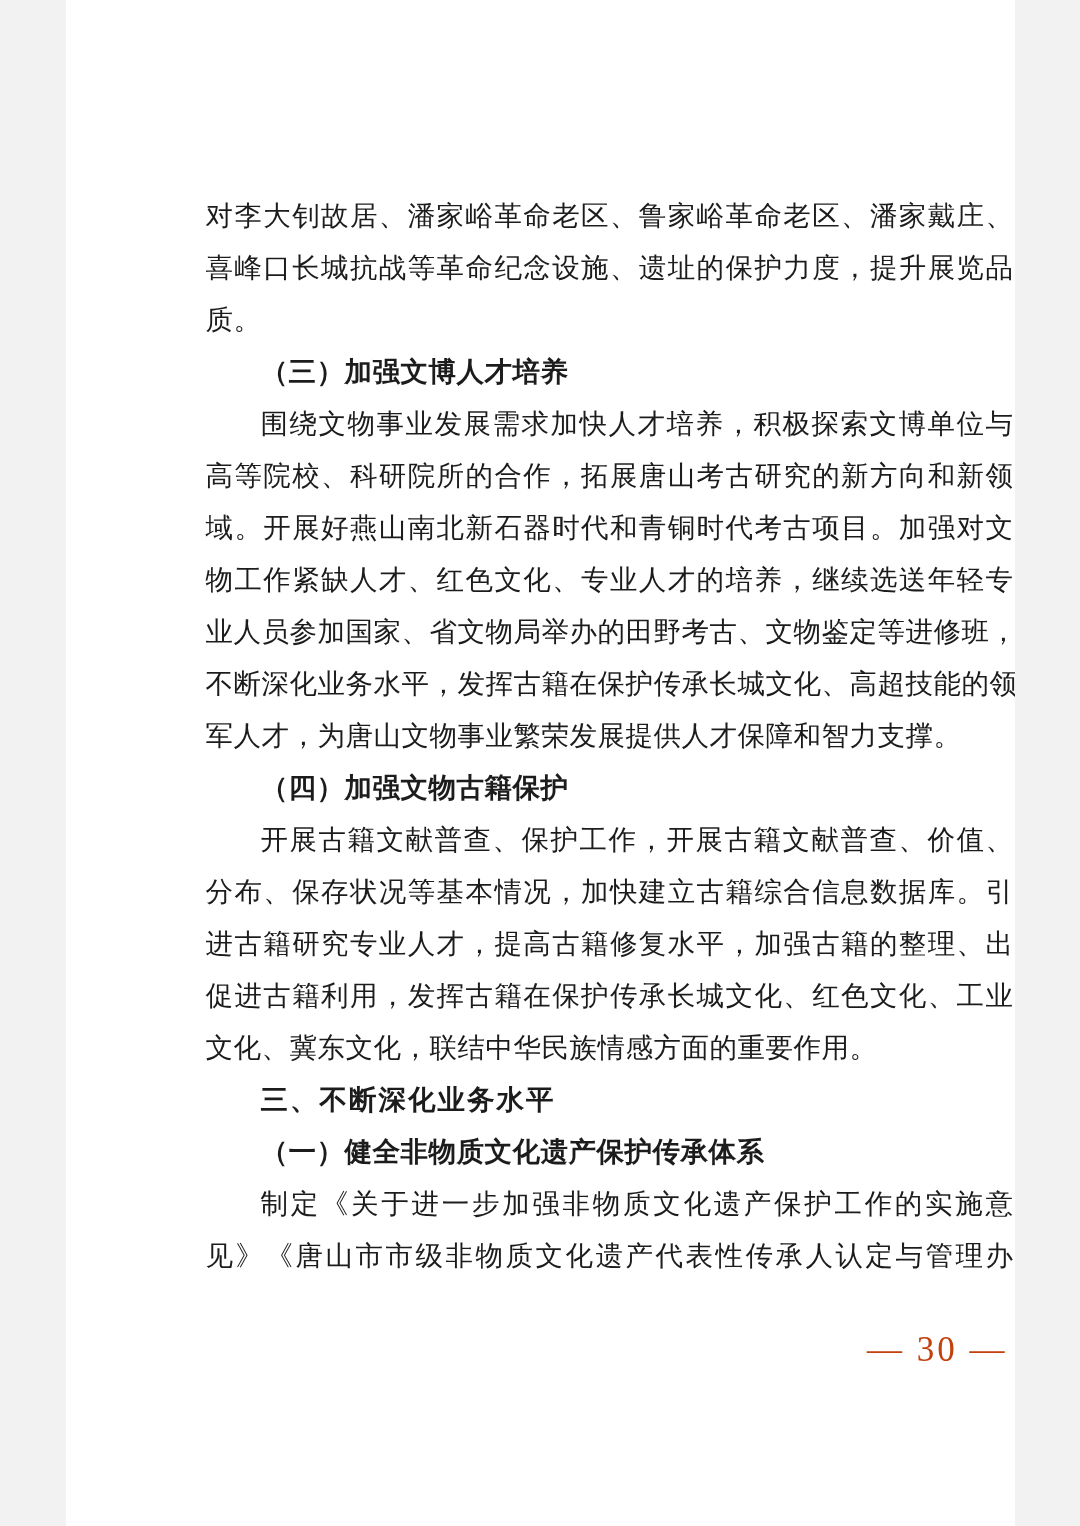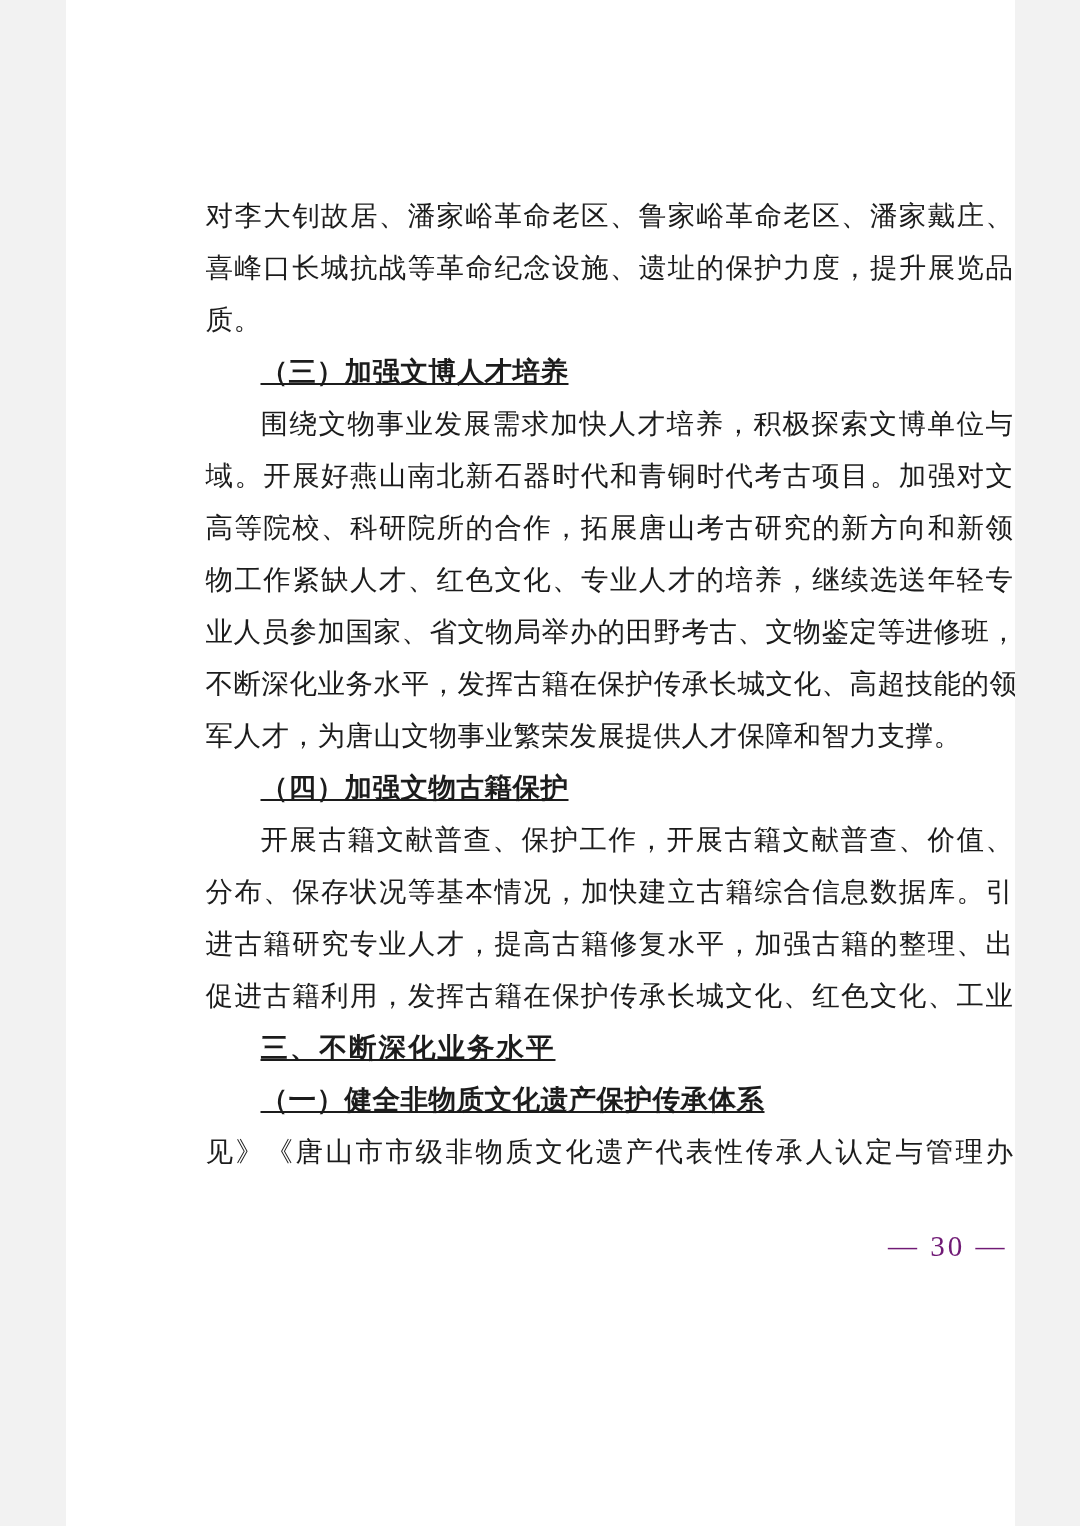--- a/index.html
+++ b/index.html
@@ -35,33 +35,32 @@
   .line.last,
   .line.head {
     text-align: left;
     text-align-last: left;
   }
   .indent {
     text-indent: 2em;
   }
   .head {
     font-weight: 700;
-    text-decoration: underline;
   }
   .hei {
     font-family: "Liberation Sans", "DejaVu Sans", sans-serif;
     letter-spacing: 2px;
   }
   .page-number {
     width: 808px;
     margin-top: 46px;
     height: 44px;
     line-height: 44px;
-    font-size: 29px;
-    color: #701a75;
+    font-size: 35px;
+    color: #c2410c;
     text-align: right;
     padding-right: 6px;
     box-sizing: border-box;
     letter-spacing: 3px;
     font-family: "Liberation Serif", "DejaVu Serif", serif;
   }
 </style>
 </head>
 <body>
 
@@ -71,41 +70,43 @@
     <div>
       <p class="line">对李大钊故居、潘家峪革命老区、鲁家峪革命老区、潘家戴庄、</p>
       <p class="line">喜峰口长城抗战等革命纪念设施、遗址的保护力度，提升展览品</p>
       <p class="line last">质。</p>
     </div>
 
     <p class="line head indent">（三）加强文博人才培养</p>
 
     <div>
       <p class="line indent">围绕文物事业发展需求加快人才培养，积极探索文博单位与</p>
+      <p class="line">高等院校、科研院所的合作，拓展唐山考古研究的新方向和新领</p>
       <p class="line">域。开展好燕山南北新石器时代和青铜时代考古项目。加强对文</p>
-      <p class="line">高等院校、科研院所的合作，拓展唐山考古研究的新方向和新领</p>
       <p class="line">物工作紧缺人才、红色文化、专业人才的培养，继续选送年轻专</p>
       <p class="line">业人员参加国家、省文物局举办的田野考古、文物鉴定等进修班，</p>
       <p class="line">不断深化业务水平，发挥古籍在保护传承长城文化、高超技能的领</p>
       <p class="line last">军人才，为唐山文物事业繁荣发展提供人才保障和智力支撑。</p>
     </div>
 
     <p class="line head indent">（四）加强文物古籍保护</p>
 
     <div>
       <p class="line indent">开展古籍文献普查、保护工作，开展古籍文献普查、价值、</p>
       <p class="line">分布、保存状况等基本情况，加快建立古籍综合信息数据库。引</p>
       <p class="line">进古籍研究专业人才，提高古籍修复水平，加强古籍的整理、出</p>
       <p class="line">促进古籍利用，发挥古籍在保护传承长城文化、红色文化、工业</p>
+      <p class="line last">文化、冀东文化，联结中华民族情感方面的重要作用。</p>
     </div>
 
     <p class="line head hei indent">三、不断深化业务水平</p>
 
     <p class="line head indent">（一）健全非物质文化遗产保护传承体系</p>
 
     <div>
+      <p class="line indent">制定《关于进一步加强非物质文化遗产保护工作的实施意</p>
       <p class="line">见》《唐山市市级非物质文化遗产代表性传承人认定与管理办</p>
     </div>
 
   </div>
 
   <div class="page-number">— 30 —</div>
 </div>
 
 </body></html>

